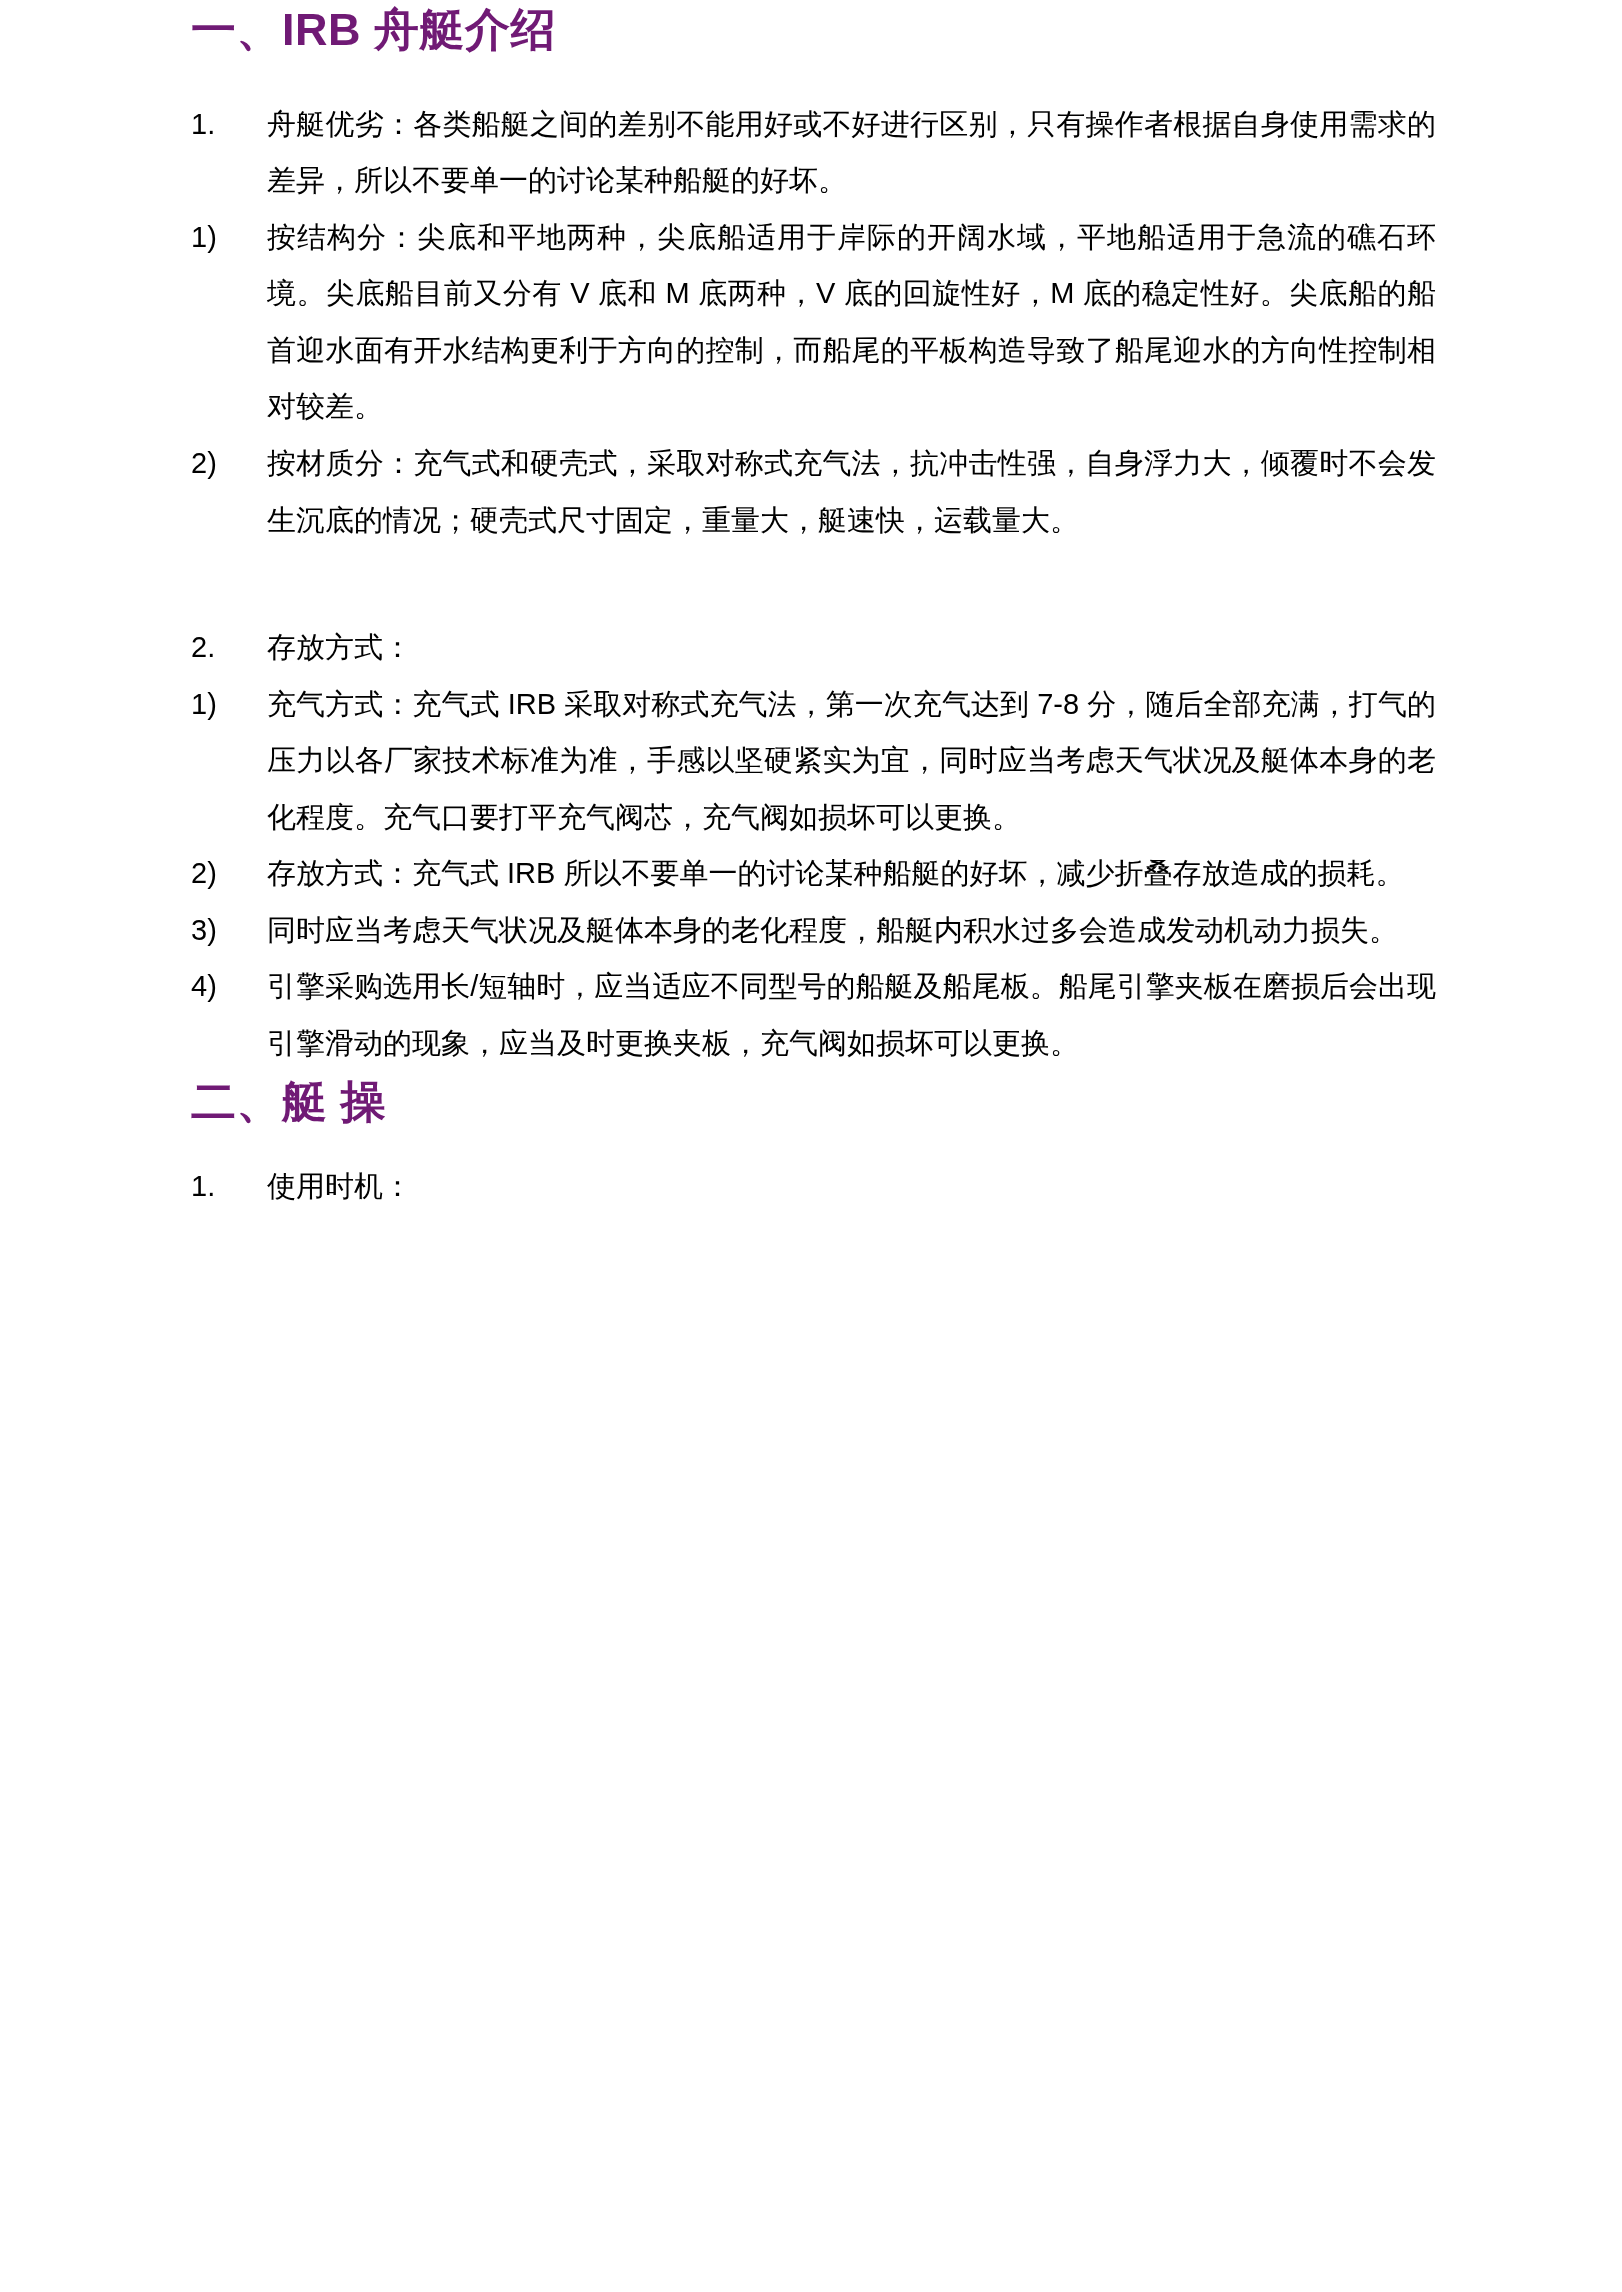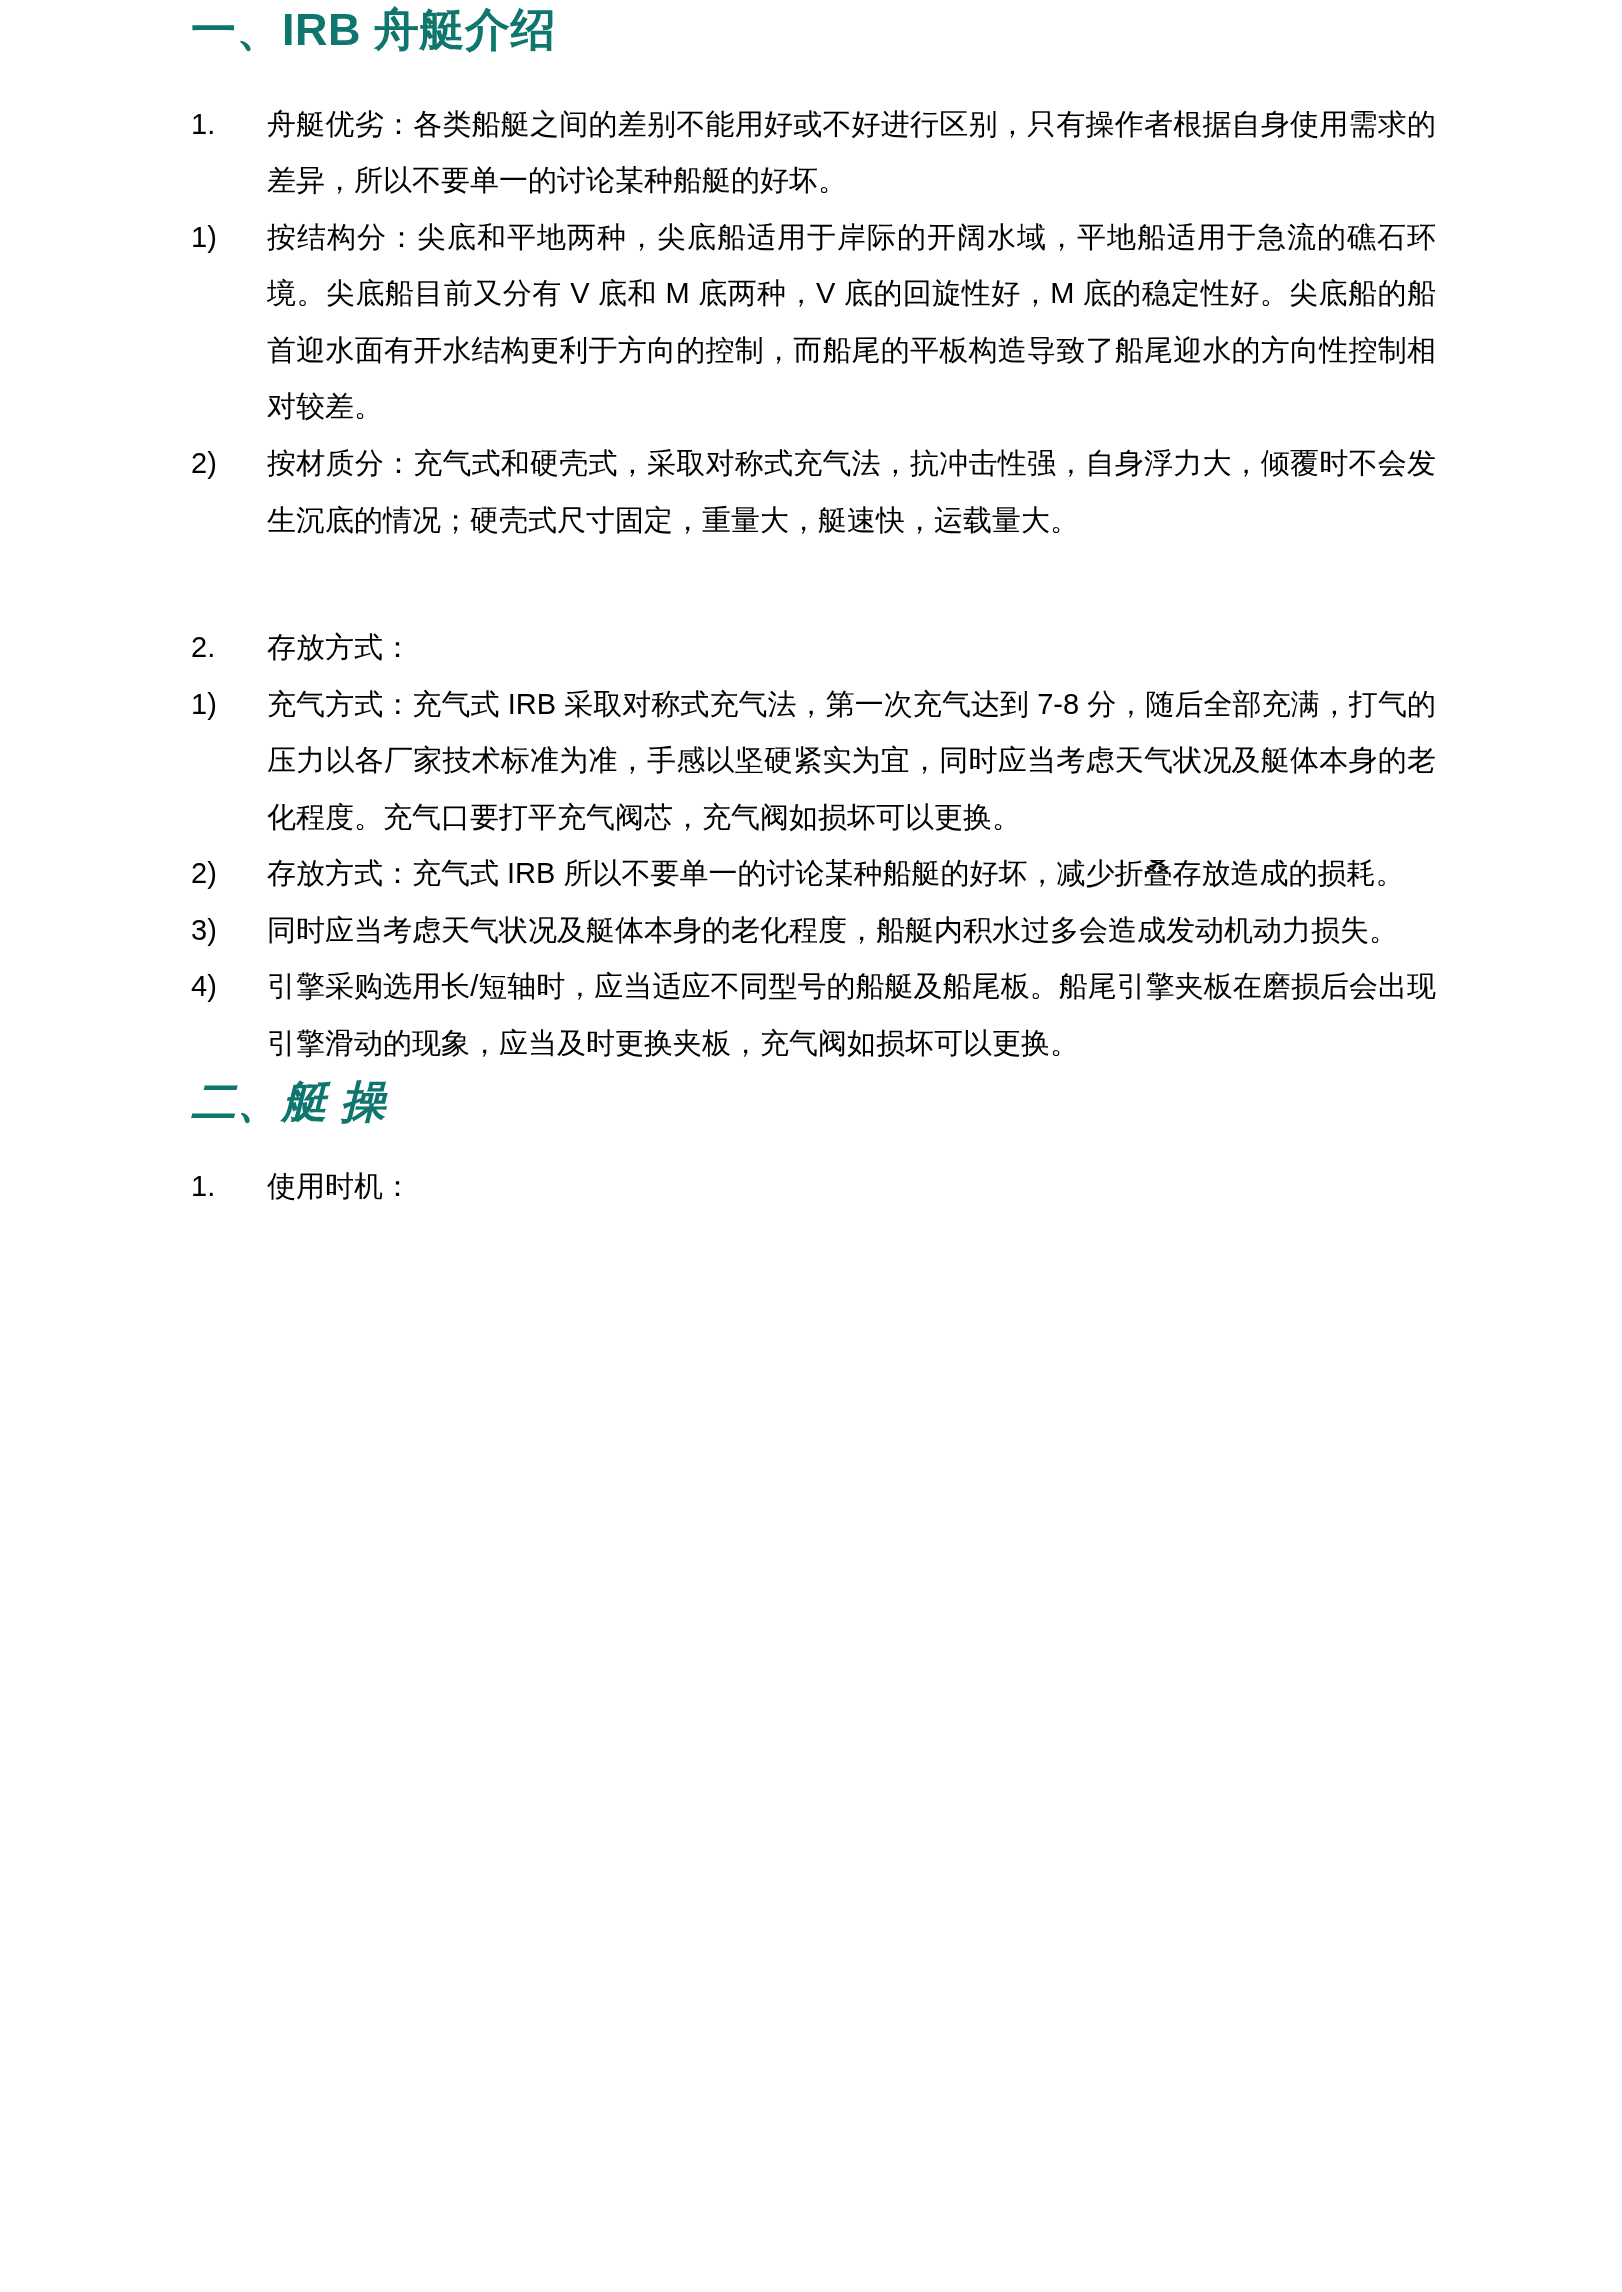--- a/index.html
+++ b/index.html
@@ -27,24 +27,24 @@
     width: 1245px;
   }
 
   h1.doc-heading {
     font-size: 45px;
     font-weight: bold;
     letter-spacing: 0.5px;
     margin: 0;
     padding: 0;
     line-height: 1.35;
-    color: #0f766e;
+    color: #701a75;
   }
   .heading-block-1 { margin-top: 201px; margin-bottom: 0; }
-  .heading-block-2 { margin-top: 82px; margin-bottom: 0; font-style: italic; }
+  .heading-block-2 { margin-top: 82px; margin-bottom: 0; }
 
   .list {
     margin: 0;
     padding: 0;
     list-style: none;
   }
   .li {
     display: flex;
     align-items: flex-start;
     font-size: 29px;

